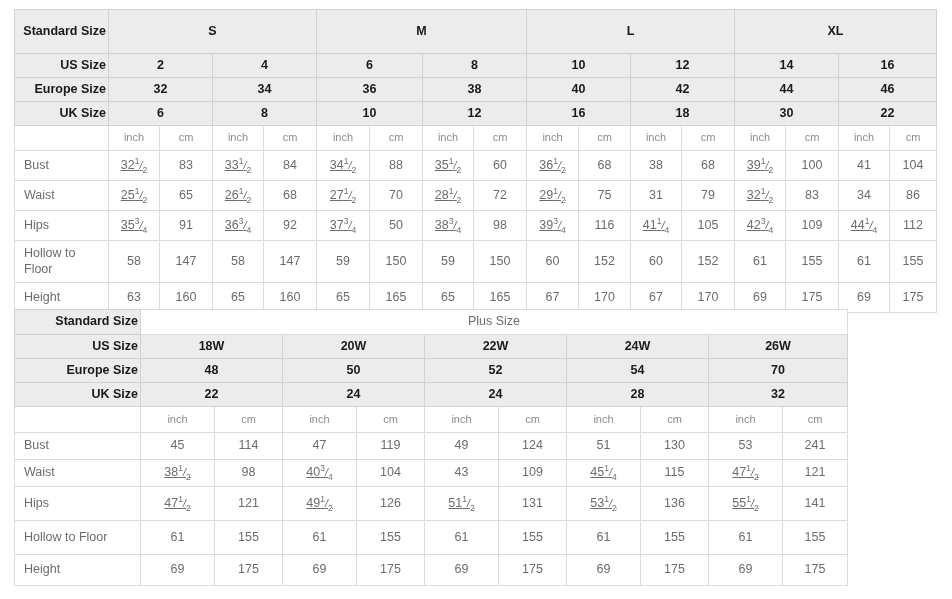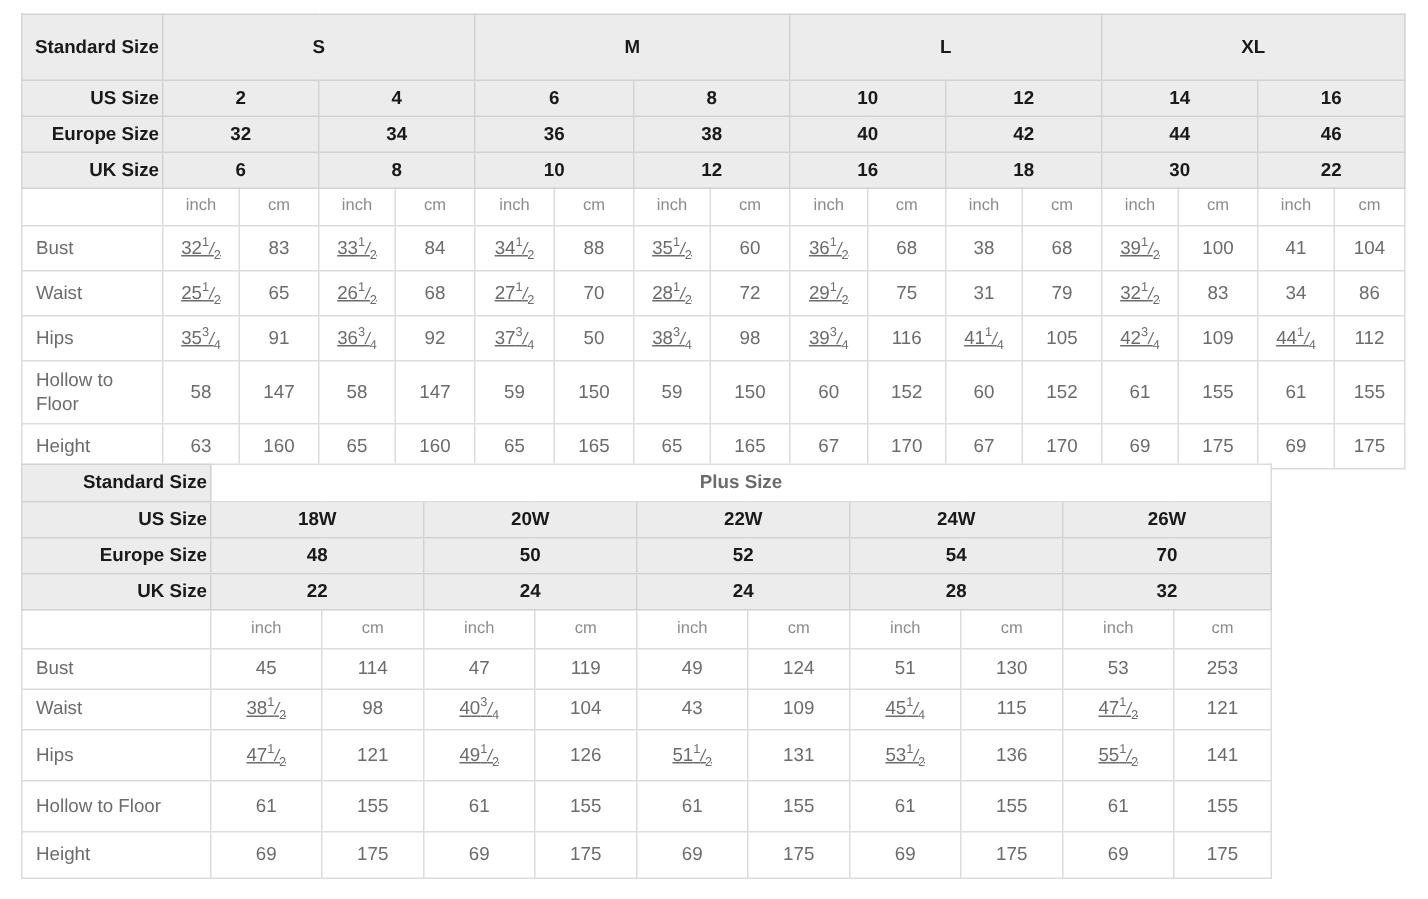--- a/index.html
+++ b/index.html
@@ -44,21 +44,21 @@
   table.sz td.hd.lblhd{
     text-align:right;
   }
   table.sz td.unit{
     color:#8c8c8c;
     font-size:11px;
     background:#ffffff;
   }
   td.blank{background:#ffffff;border-color:#dcdcdc;}
   td.plushd{
-    background:#ececec;color:#1a1a1a;font-weight:bold;text-align:center;
+    background:#ececec;color:#1a1a1a;font-weight:normal;text-align:center;
   }
 
   
   .fr{white-space:nowrap;text-decoration:underline;}
   .fr sup{font-size:8.5px;vertical-align:super;line-height:0;}
   .fr .sl{font-size:11px;font-style:italic;}
   .fr sub{font-size:8.5px;vertical-align:sub;line-height:0;}
 
   #t1{position:absolute;left:14px;top:9px;}
   #t2{position:absolute;left:14px;top:309px;}
@@ -308,21 +308,21 @@
         <td class="lbl">Bust</td>
         <td>45</td>
         <td>114</td>
         <td>47</td>
         <td>119</td>
         <td>49</td>
         <td>124</td>
         <td>51</td>
         <td>130</td>
         <td>53</td>
-        <td>253</td>
+        <td>241</td>
       </tr>
       <tr style="height:27px">
         <td class="lbl">Waist</td>
         <td><span class="fr">38<sup>1</sup><span class="sl">/</span><sub>2</sub></span></td>
         <td>98</td>
         <td><span class="fr">40<sup>3</sup><span class="sl">/</span><sub>4</sub></span></td>
         <td>104</td>
         <td>43</td>
         <td>109</td>
         <td><span class="fr">45<sup>1</sup><span class="sl">/</span><sub>4</sub></span></td>

